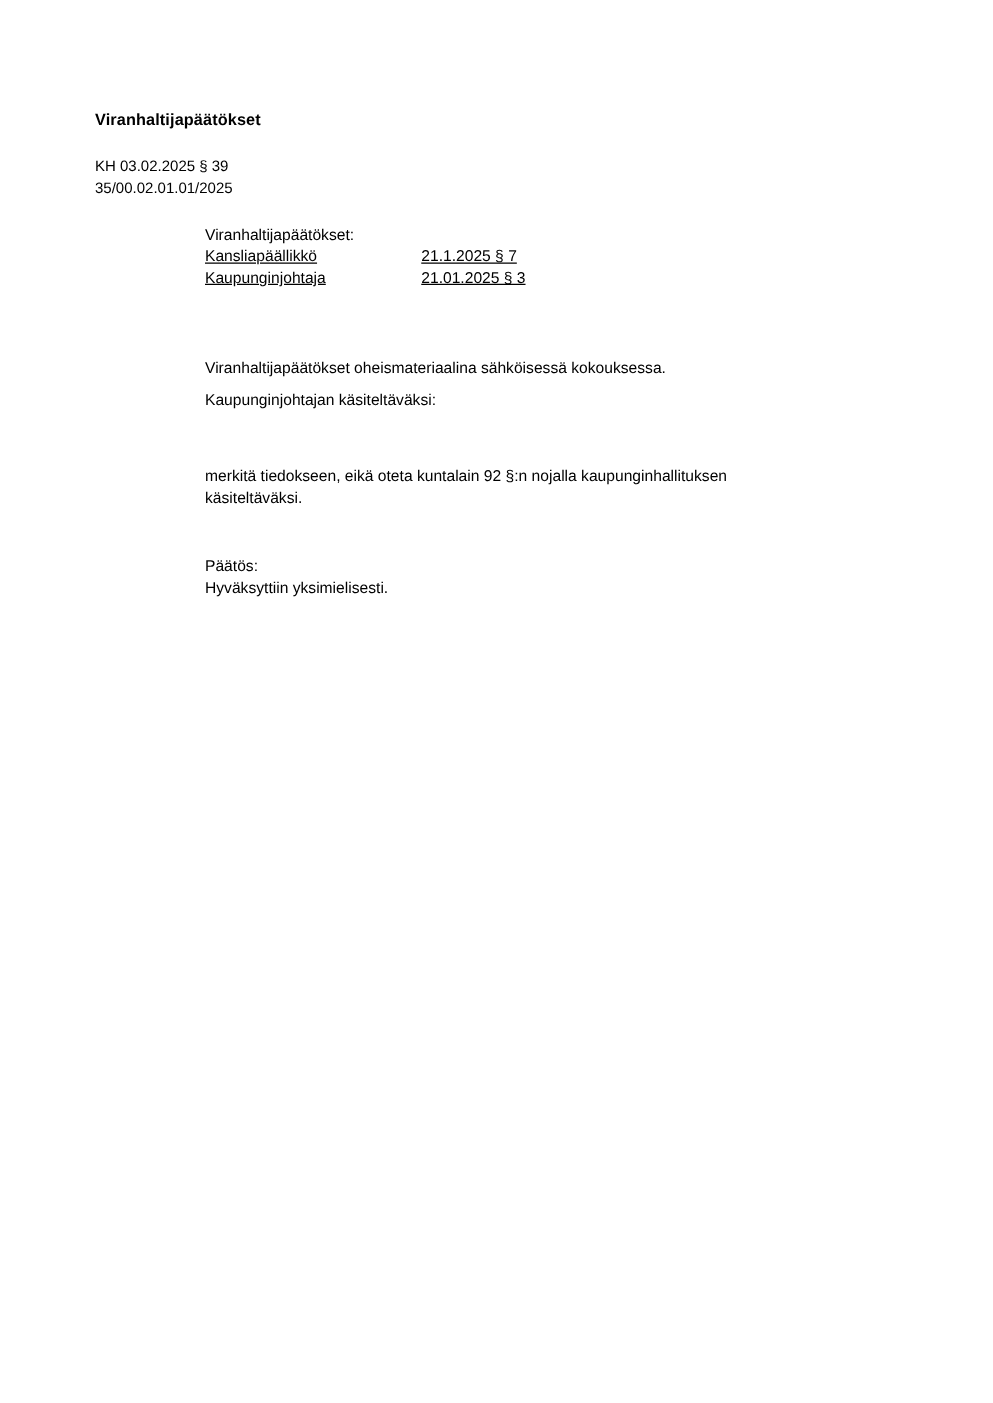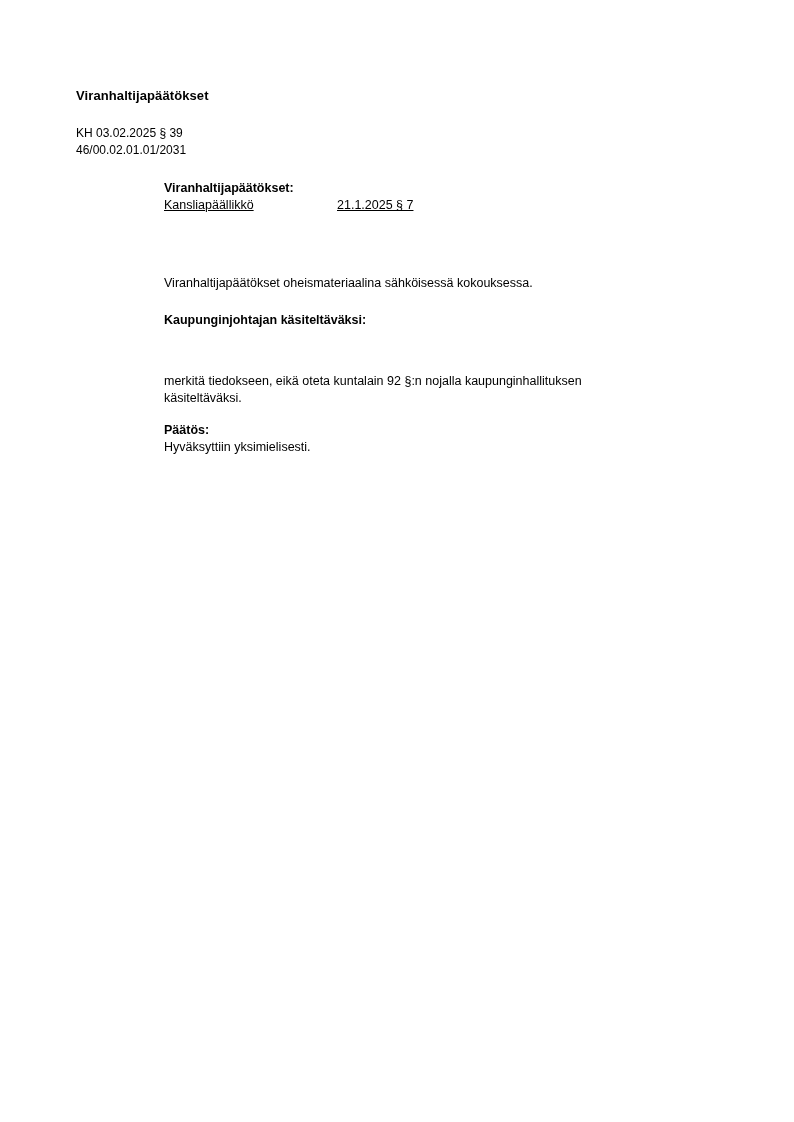--- a/index.html
+++ b/index.html
@@ -33,26 +33,26 @@
   }
   .meta div { white-space: pre; }
 
   .body-block {
     position: absolute;
     left: 164px;
     font-size: 12.5px;
     line-height: 17px;
   }
   .b1 { top: 180px; }
-  .b2 { top: 275px; }
+  .b2 { top: 286px; }
   .b3 { top: 312px; }
   .b4 { top: 363px; }
-  .b5 { top: 422px; }
+  .b5 { top: 445px; }
 
-  .bold { font-weight: bold; }
+  .bold { font-weight: normal; }
 
   .decision-row {
     display: flex;
     text-decoration: underline;
   }
   .decision-row .role {
     width: 173px;
     flex: 0 0 173px;
   }
   .decision-row .date {
@@ -63,28 +63,32 @@
 </style>
 </head>
 <body>
 
 <div class="page">
 
   <div class="doc-title">Viranhaltijapäätökset</div>
 
   <div class="meta">
     <div>KH 03.02.2025 § 39</div>
-    <div>46/00.02.01.01/2031</div>
+    <div>35/00.02.01.01/2025</div>
   </div>
 
   <div class="body-block b1">
     <div class="bold">Viranhaltijapäätökset:</div>
     <div class="decision-row">
       <span class="role">Kansliapäällikkö</span>
       <span class="date">21.1.2025 § 7</span>
+    </div>
+    <div class="decision-row">
+      <span class="role">Kaupunginjohtaja</span>
+      <span class="date">21.01.2025 § 3</span>
     </div>
   </div>
 
   <div class="body-block b2 para">Viranhaltijapäätökset  oheismateriaalina sähköisessä kokouksessa.</div>
 
   <div class="body-block b3">
     <div class="bold">Kaupunginjohtajan käsiteltäväksi:</div>
   </div>
 
   <div class="body-block b4 para2">merkitä tiedokseen, eikä oteta kuntalain  92 §:n nojalla kaupunginhallituksen käsiteltäväksi.</div>

